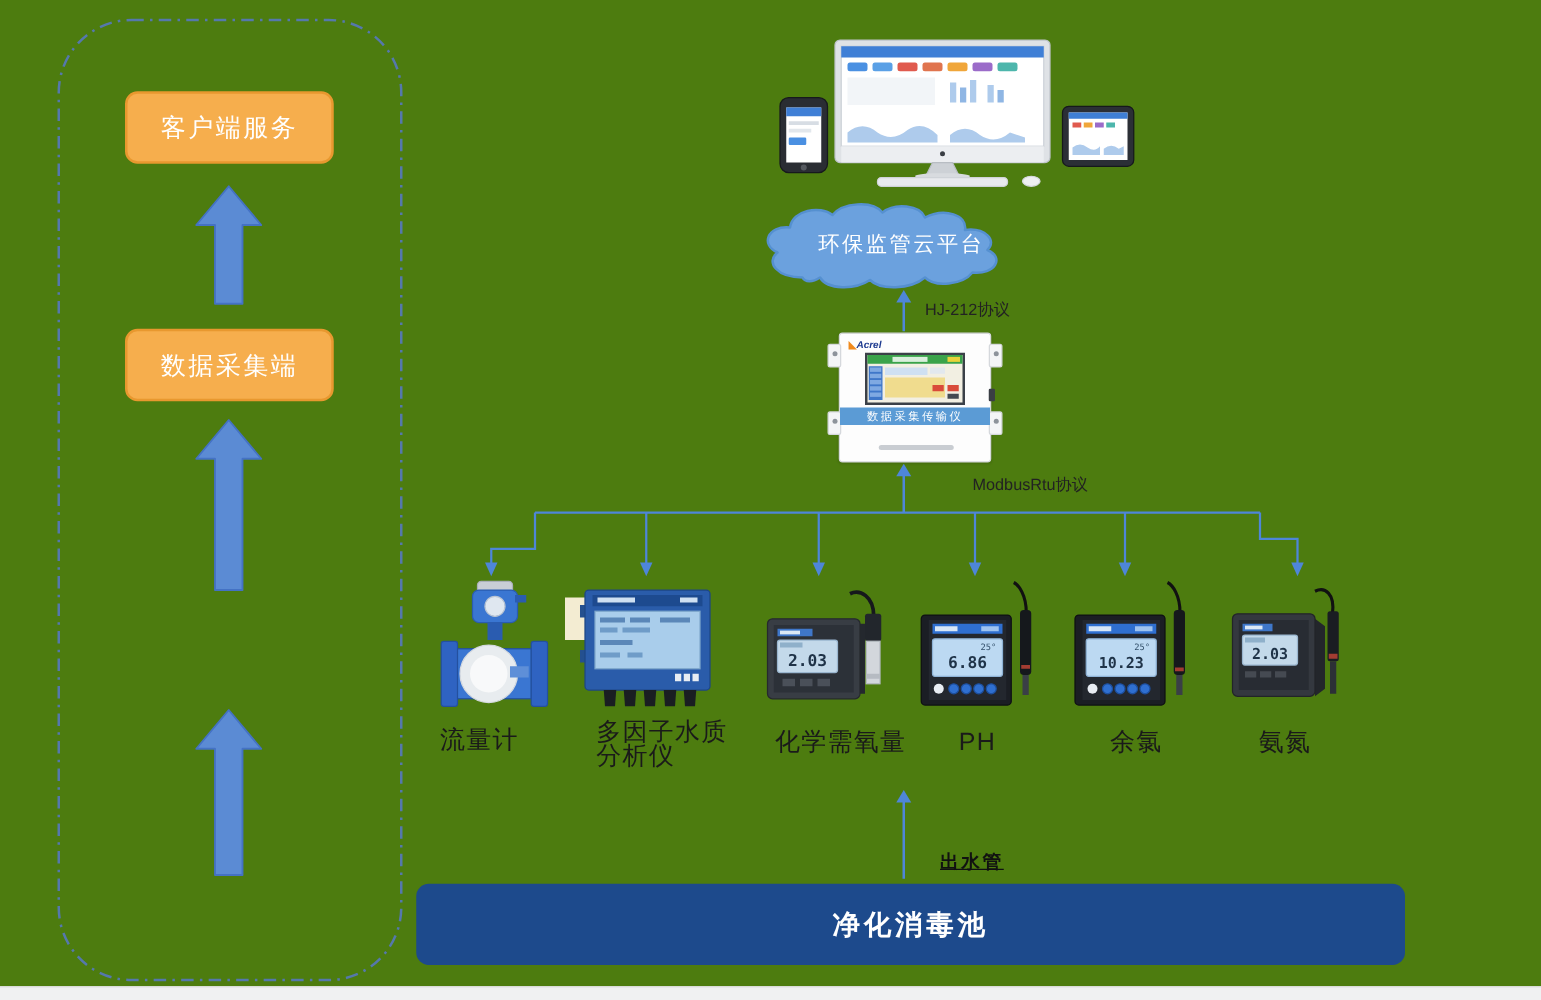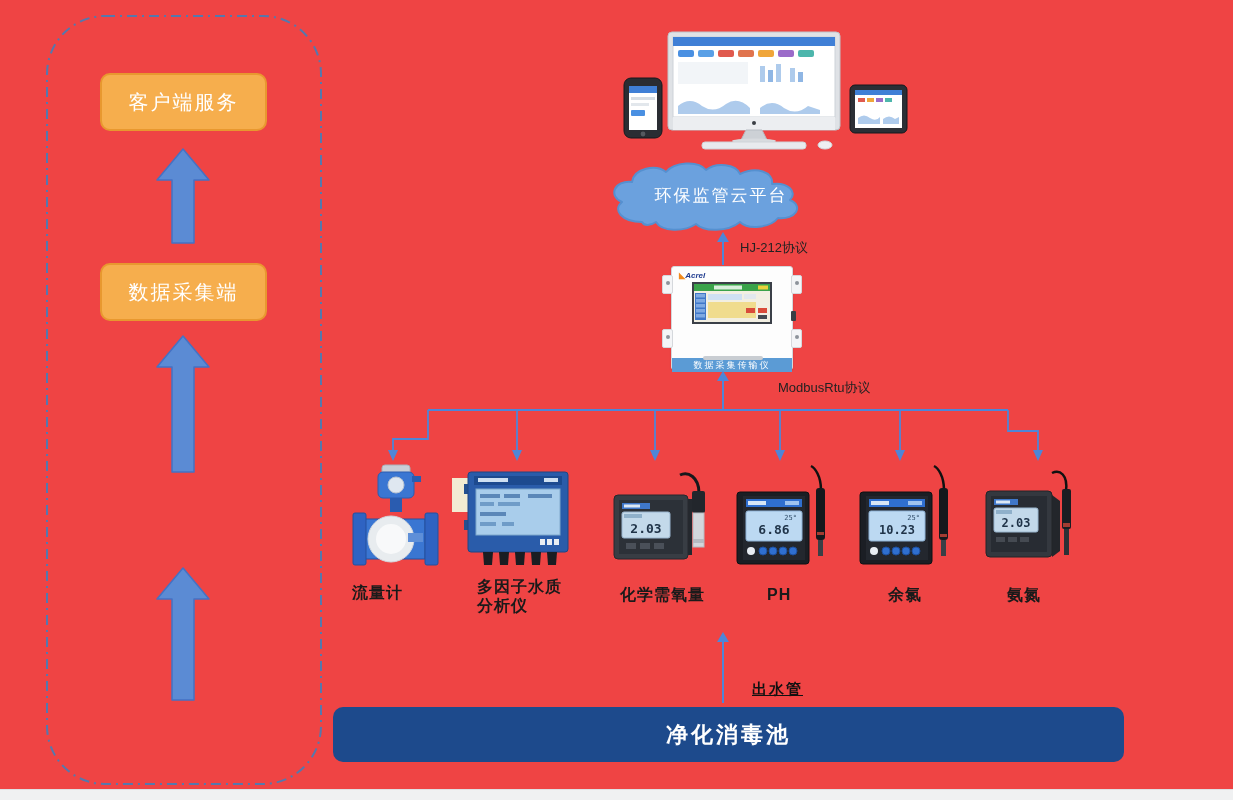--- a/index.html
+++ b/index.html
@@ -8,21 +8,21 @@
     --arrow_blue:#5B8BD4;
     --arrow_blue_border:#4472C4;
     --line_blue:#4E86D8;
     --cloud_blue:#6BA1DE;
     --cloud_blue_border:#5590D0;
     --pool_navy:#1D4A8C;
     --dash_border_blue:#5578AD;
   }
   *{box-sizing:border-box;margin:0;padding:0;}
   body{font-family:"Liberation Sans",sans-serif;background:#fff;}
-  .canvas{position:relative;width:1233px;height:800px;background:#ef4444;overflow:hidden;}
+  .canvas{position:relative;width:1233px;height:800px;background:#4d7c0f;overflow:hidden;}
 
   .abs{position:absolute;}
 
   
   .dash-rect{fill:none;stroke:var(--dash_border_blue);stroke-width:2;stroke-dasharray:10 5 2 5;}
   .layer-box{
     position:absolute;left:100px;width:167px;height:58px;
     background:var(--accent_orange);border:2px solid var(--accent_orange_border);
     border-radius:10px;display:flex;align-items:center;justify-content:center;
     color:#fff;font-size:20px;font-weight:500;letter-spacing:2px;
@@ -43,29 +43,29 @@
   .cloud-label{position:absolute;left:0;top:24px;width:100%;text-align:center;color:#fff;font-size:17px;letter-spacing:2px;}
 
   
   .collector{position:absolute;left:671px;top:266px;width:122px;height:104px;
     background:#fdfdfd;border:1px solid #d5d8dc;border-radius:3px;box-shadow:0 1px 2px rgba(0,0,0,.12);}
   .mount-tab{position:absolute;width:11px;height:19px;background:#f4f5f7;border:1px solid #d5d8dc;border-radius:2px;}
   .mount-tab i{display:block;width:4px;height:4px;border-radius:50%;background:#8d939b;margin:5px auto 0;}
   .collector-logo{position:absolute;left:7px;top:4px;font-size:8px;font-weight:bold;font-style:italic;color:#1d3a8f;}
   .collector-logo b{color:#f08a1d;font-style:normal;}
   .collector-band{position:absolute;left:0;top:59px;width:100%;height:14px;background:#5b9bd5;
-    color:#fff;font-size:9px;letter-spacing:2px;text-align:center;line-height:14px;margin-top:32px;}
+    color:#fff;font-size:9px;letter-spacing:2px;text-align:center;line-height:14px;}
   .collector-footer{position:absolute;left:31px;bottom:9px;width:60px;height:4px;background:#c9cdd2;border-radius:2px;}
   .collector-knob{position:absolute;right:-4px;top:44px;width:5px;height:10px;background:#3a3e44;border-radius:1px;}
 
   
-  .sensor-label{position:absolute;font-size:16px;color:#1a1a1a;line-height:19px;letter-spacing:1px;font-weight:bold;}
+  .sensor-label{position:absolute;font-size:20px;color:#1a1a1a;line-height:19px;letter-spacing:1px;}
   .pipe-label{position:absolute;left:752px;top:680px;font-size:15px;font-weight:600;color:#111;letter-spacing:2px;text-decoration:underline;}
 
-  .pool-bar{position:absolute;left:333px;top:707px;width:791px;height:55px;
+  .pool-bar{position:absolute;left:333px;top:707px;width:791px;height:65px;
     background:var(--pool_navy);border-radius:10px;display:flex;align-items:center;justify-content:center;
     color:#fff;font-size:22px;font-weight:600;letter-spacing:3px;}
 
   .bottom-strip{position:absolute;left:0;top:789px;width:1233px;height:11px;background:#f0f1f2;border-top:1px solid #dfe0e2;}
 
   svg{display:block;}
   .lcd-big{font-family:"DejaVu Sans Mono",monospace;font-weight:bold;fill:#1f3348;}
   .lcd-small{font-family:"DejaVu Sans Mono",monospace;fill:#33506b;}
 </style>
 </head>

